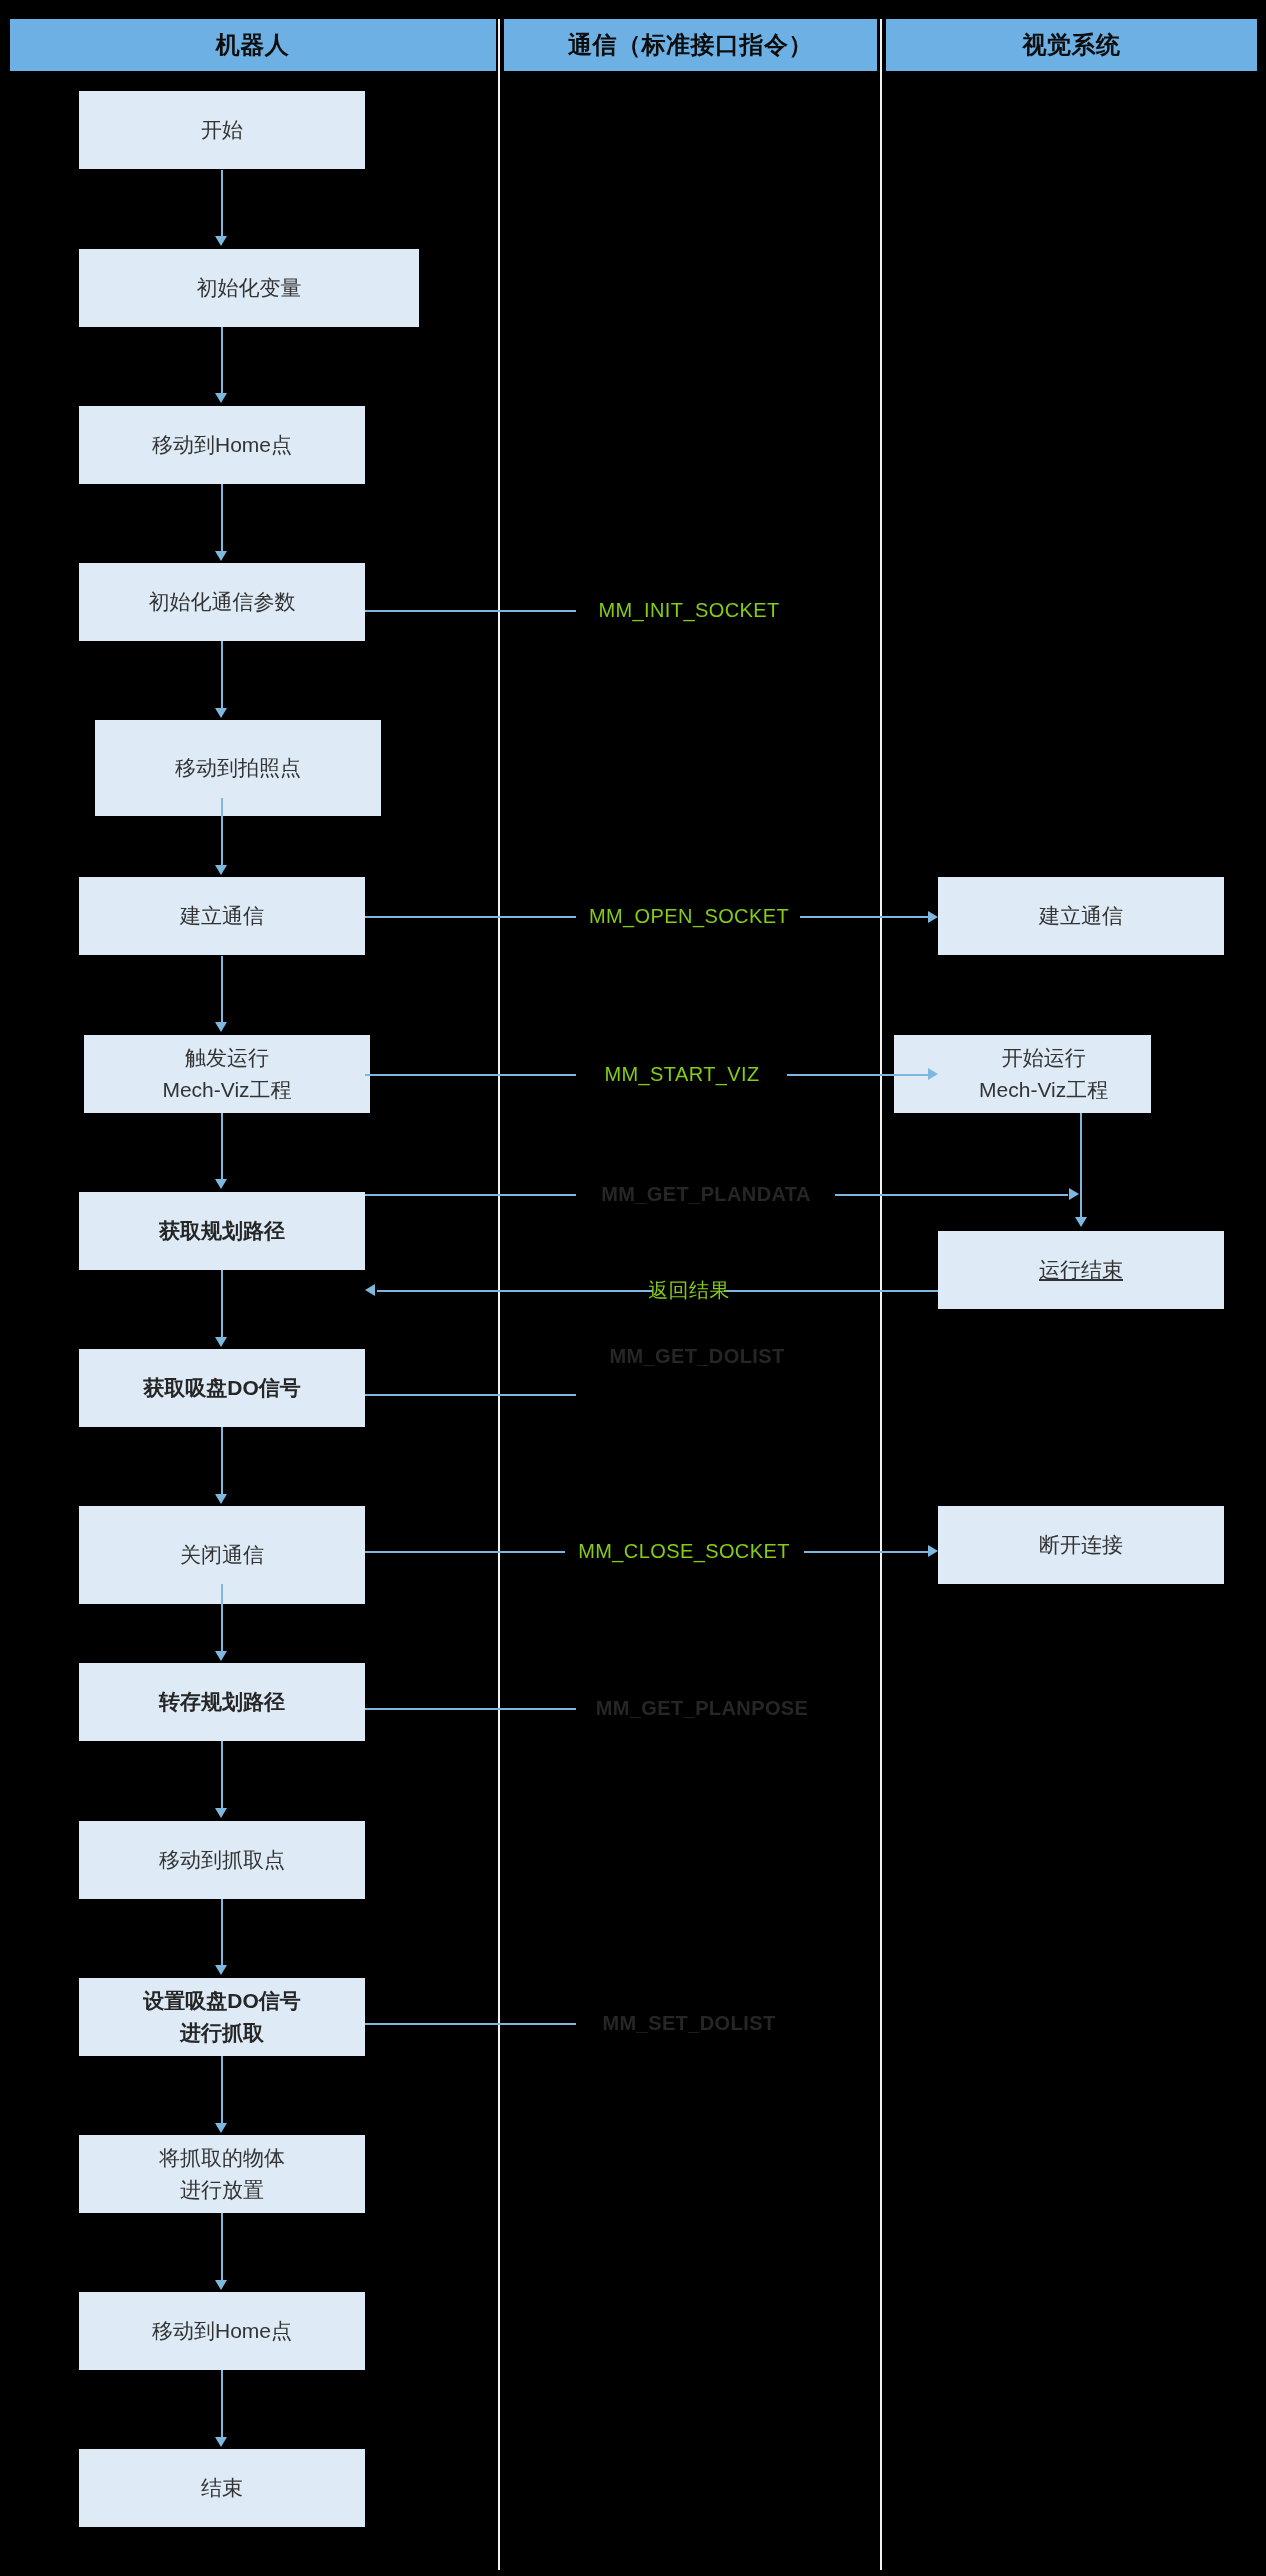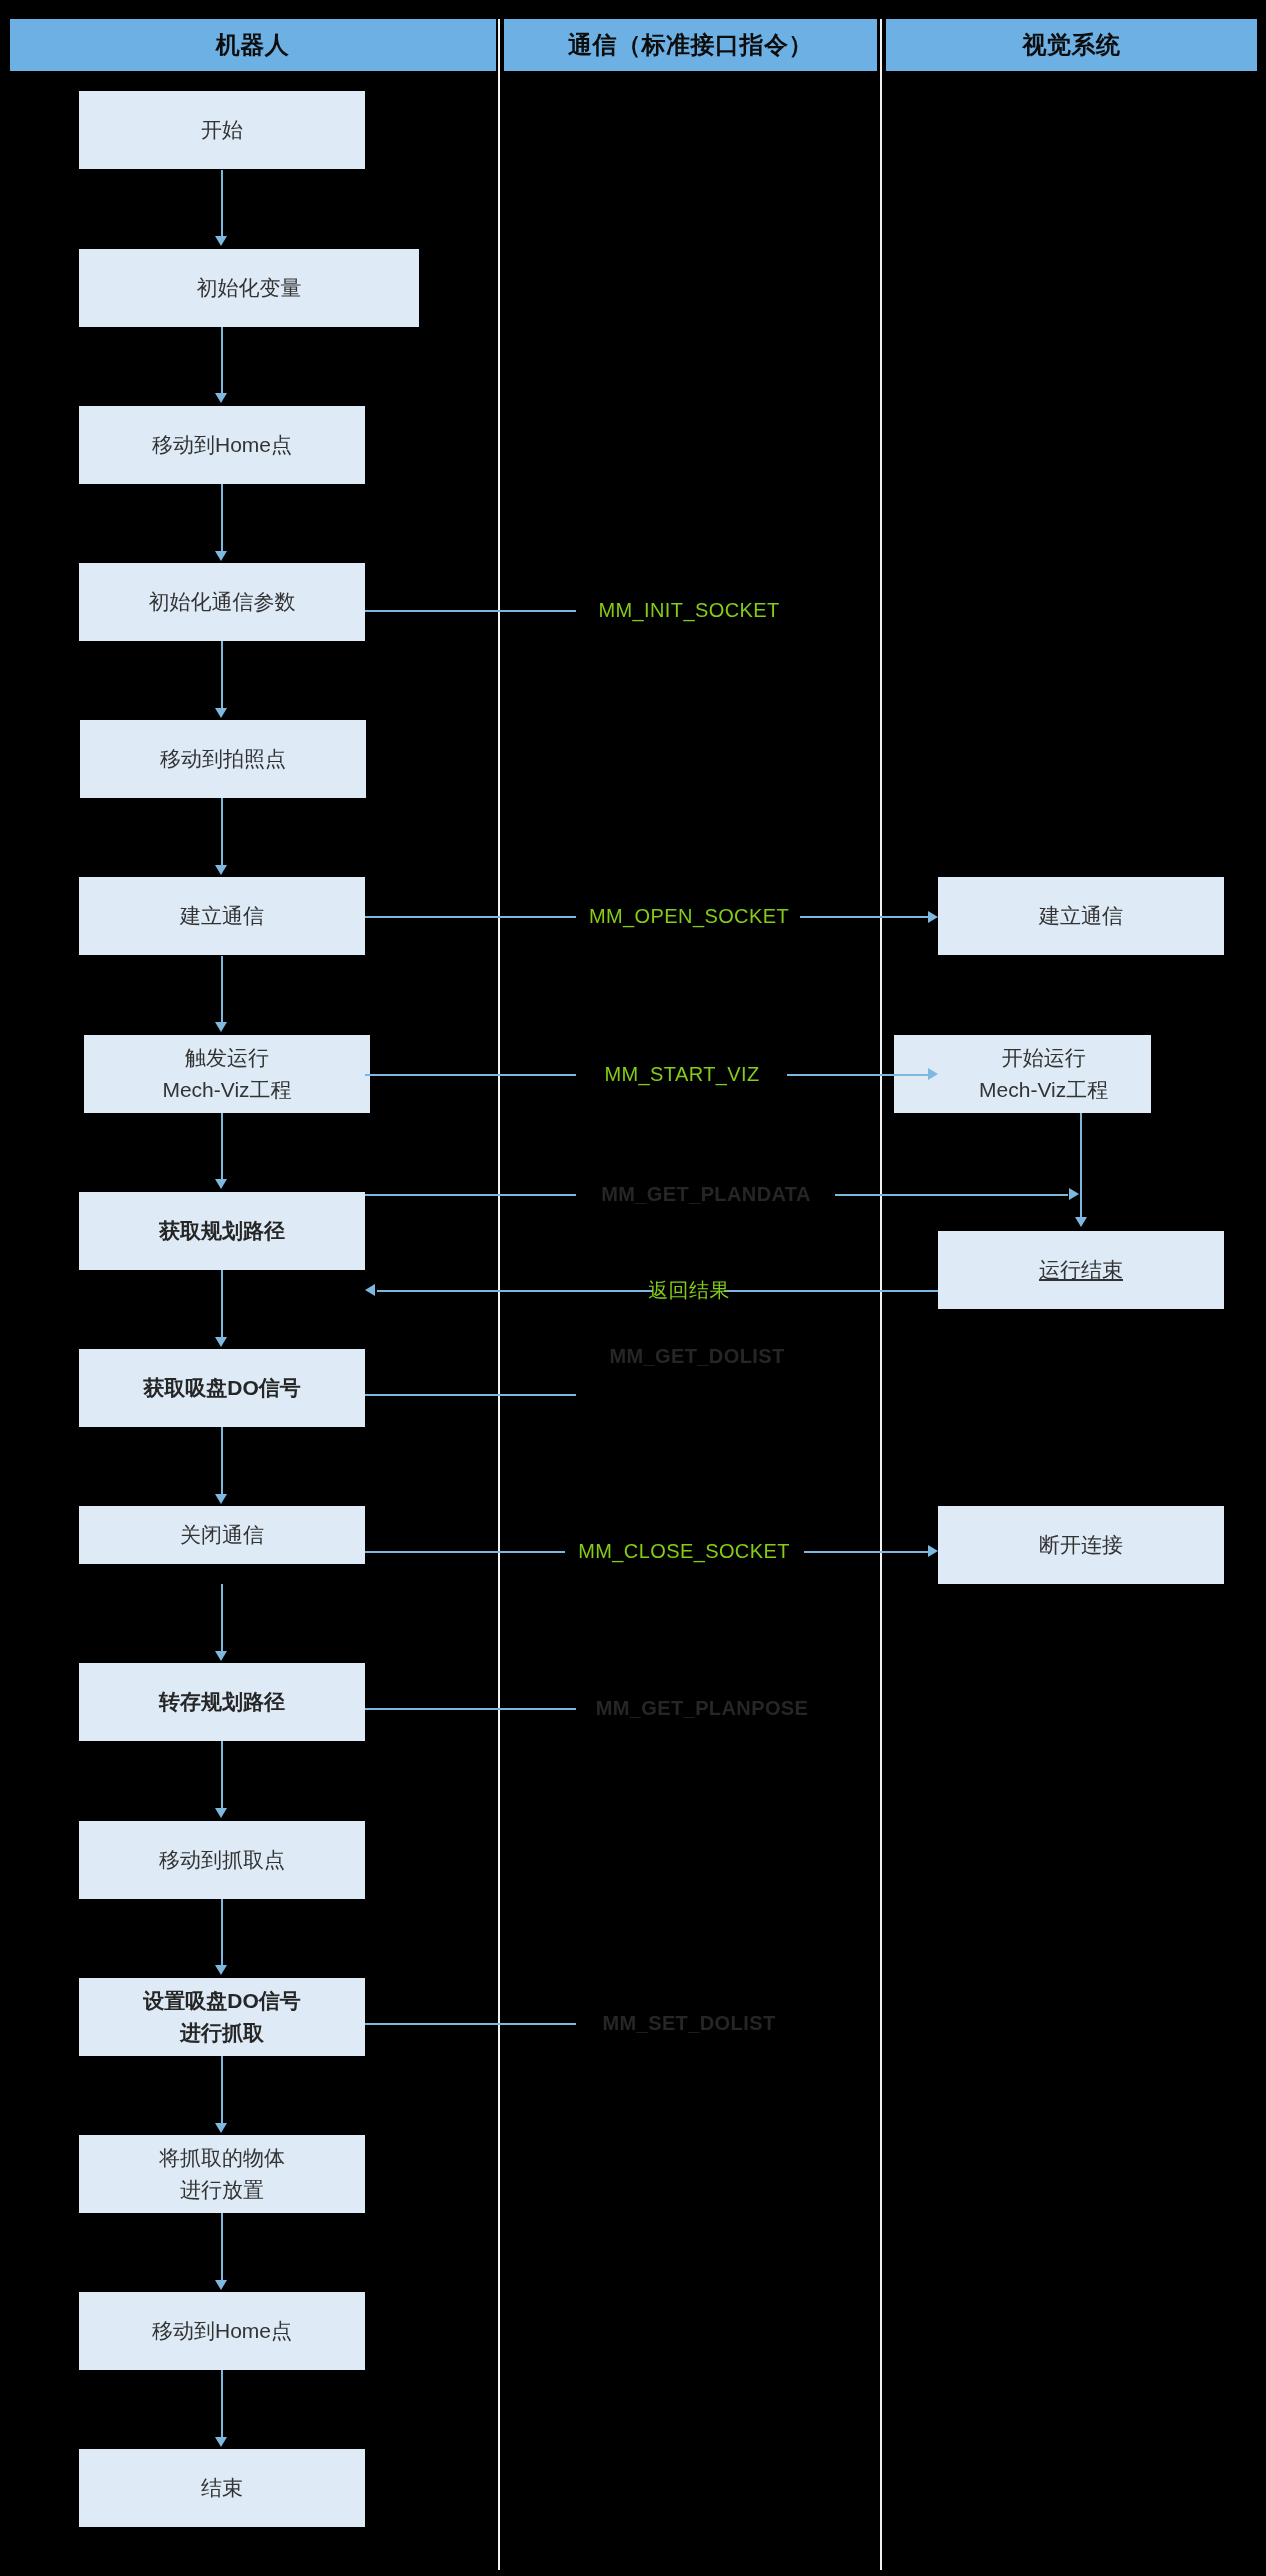--- a/index.html
+++ b/index.html
@@ -69,39 +69,39 @@
     </div>
   <div class="box" style="left:79px;top:249px;width:340px;height:78px;">
       <span>初始化变量</span>
     </div>
   <div class="box" style="left:79px;top:406px;width:286px;height:78px;">
       <span>移动到Home点</span>
     </div>
   <div class="box" style="left:79px;top:563px;width:286px;height:78px;">
       <span>初始化通信参数</span>
     </div>
-  <div class="box" style="left:80px;top:720px;width:286px;height:78px;justify-content:center;">
+  <div class="box" style="left:95px;top:720px;width:286px;height:96px;justify-content:center;">
       <span>移动到拍照点</span>
     </div>
   <div class="box" style="left:79px;top:877px;width:286px;height:78px;">
       <span>建立通信</span>
     </div>
   <div class="box" style="left:84px;top:1035px;width:286px;height:78px;">
     <div>
         <span style="display: block;">触发运行</span>
         <span style="display: block;">Mech-Viz工程</span>
       </div>
   </div>
   <div class="box bold" style="left:79px;top:1192px;width:286px;height:78px;">
       <span>获取规划路径</span>
     </div>
   <div class="box bold" style="left:79px;top:1349px;width:286px;height:78px;">
       <span>获取吸盘DO信号</span>
     </div>
-  <div class="box" style="left:79px;top:1506px;width:286px;height:58px;">
+  <div class="box" style="left:79px;top:1506px;width:286px;height:98px;">
       <span>关闭通信</span>
     </div>
   <div class="box bold" style="left:79px;top:1663px;width:286px;height:78px;">
       <span>转存规划路径</span>
     </div>
   <div class="box" style="left:79px;top:1821px;width:286px;height:78px;">
       <span>移动到抓取点</span>
     </div>
   <div class="box bold" style="left:79px;top:1978px;width:286px;height:78px;">
     <div>

